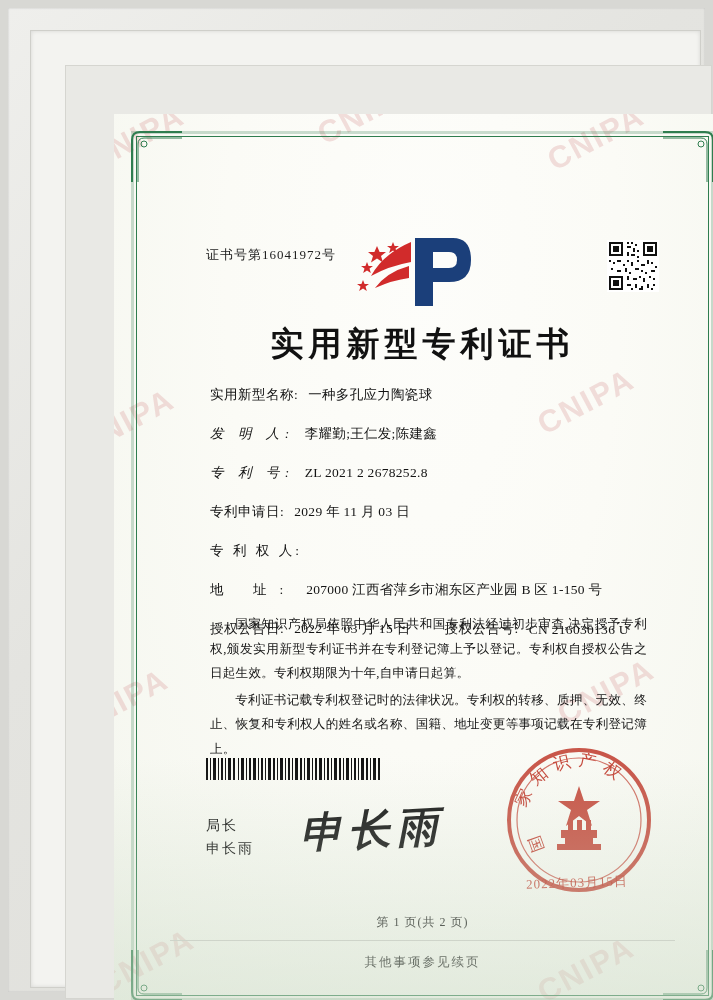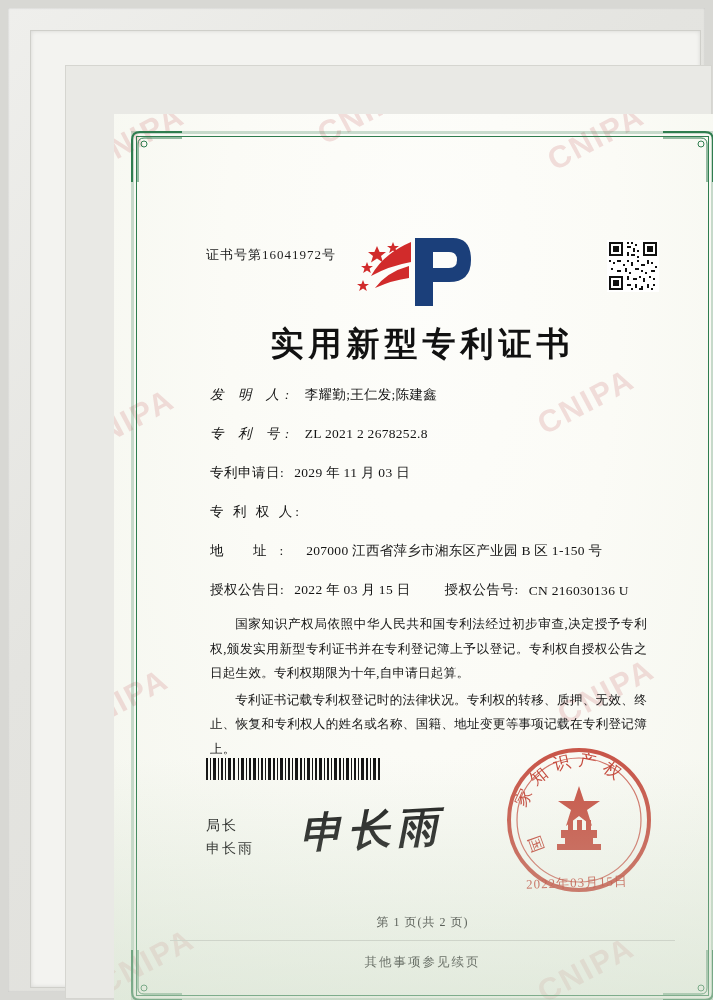--- a/index.html
+++ b/index.html
@@ -257,20 +257,24 @@
                   <rect x="32" y="48" width="4" height="2"></rect>
                   <rect x="44" y="48" width="2" height="2"></rect>
               </g>
             </svg>
           </div>
 
           <div class="title">实用新型专利证书</div>
 
           <div class="fields">
             <div class="row">
+              <span class="lbl">实用新型名称:</span>
+              <span class="val">一种多孔应力陶瓷球</span>
+            </div>
+            <div class="row">
               <span class="lbl sp2">发 明 人:</span>
               <span class="val">李耀勤;王仁发;陈建鑫</span>
             </div>
             <div class="row">
               <span class="lbl sp2">专 利 号:</span>
               <span class="val">ZL 2021 2 2678252.8</span>
             </div>
             <div class="row">
               <span class="lbl">专利申请日:</span>
               <span class="val">2029 年 11 月 03 日</span>

